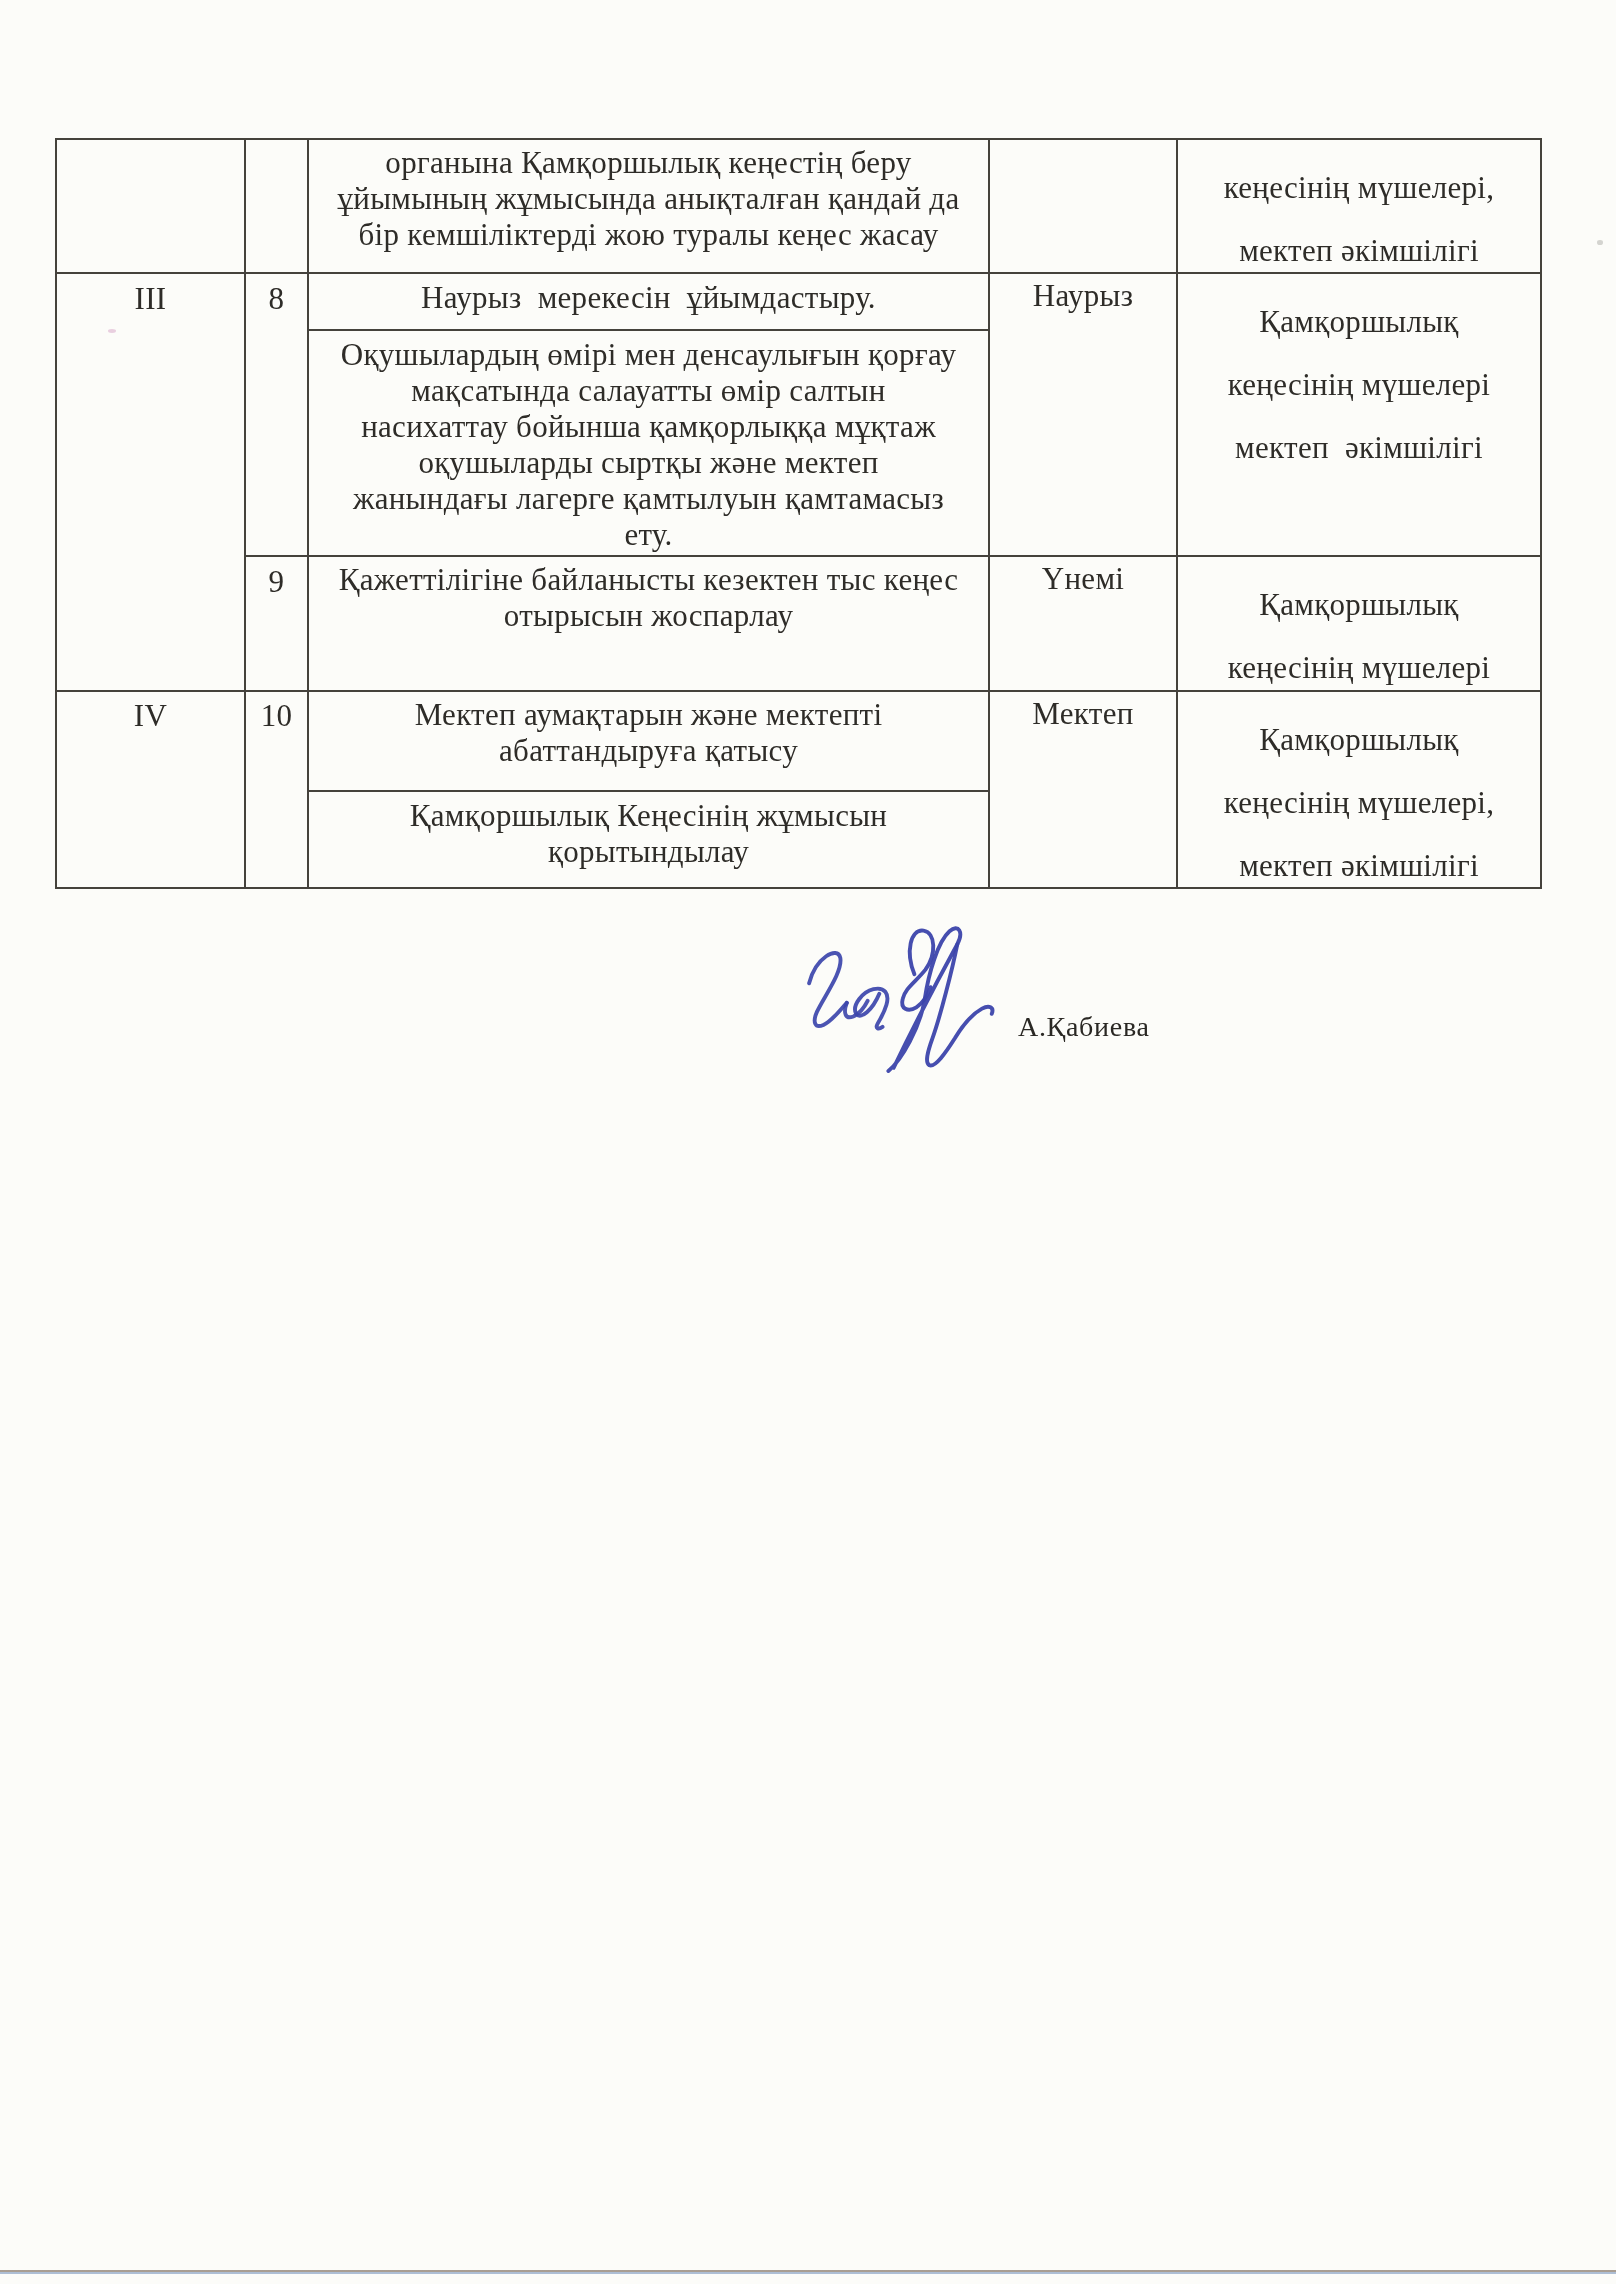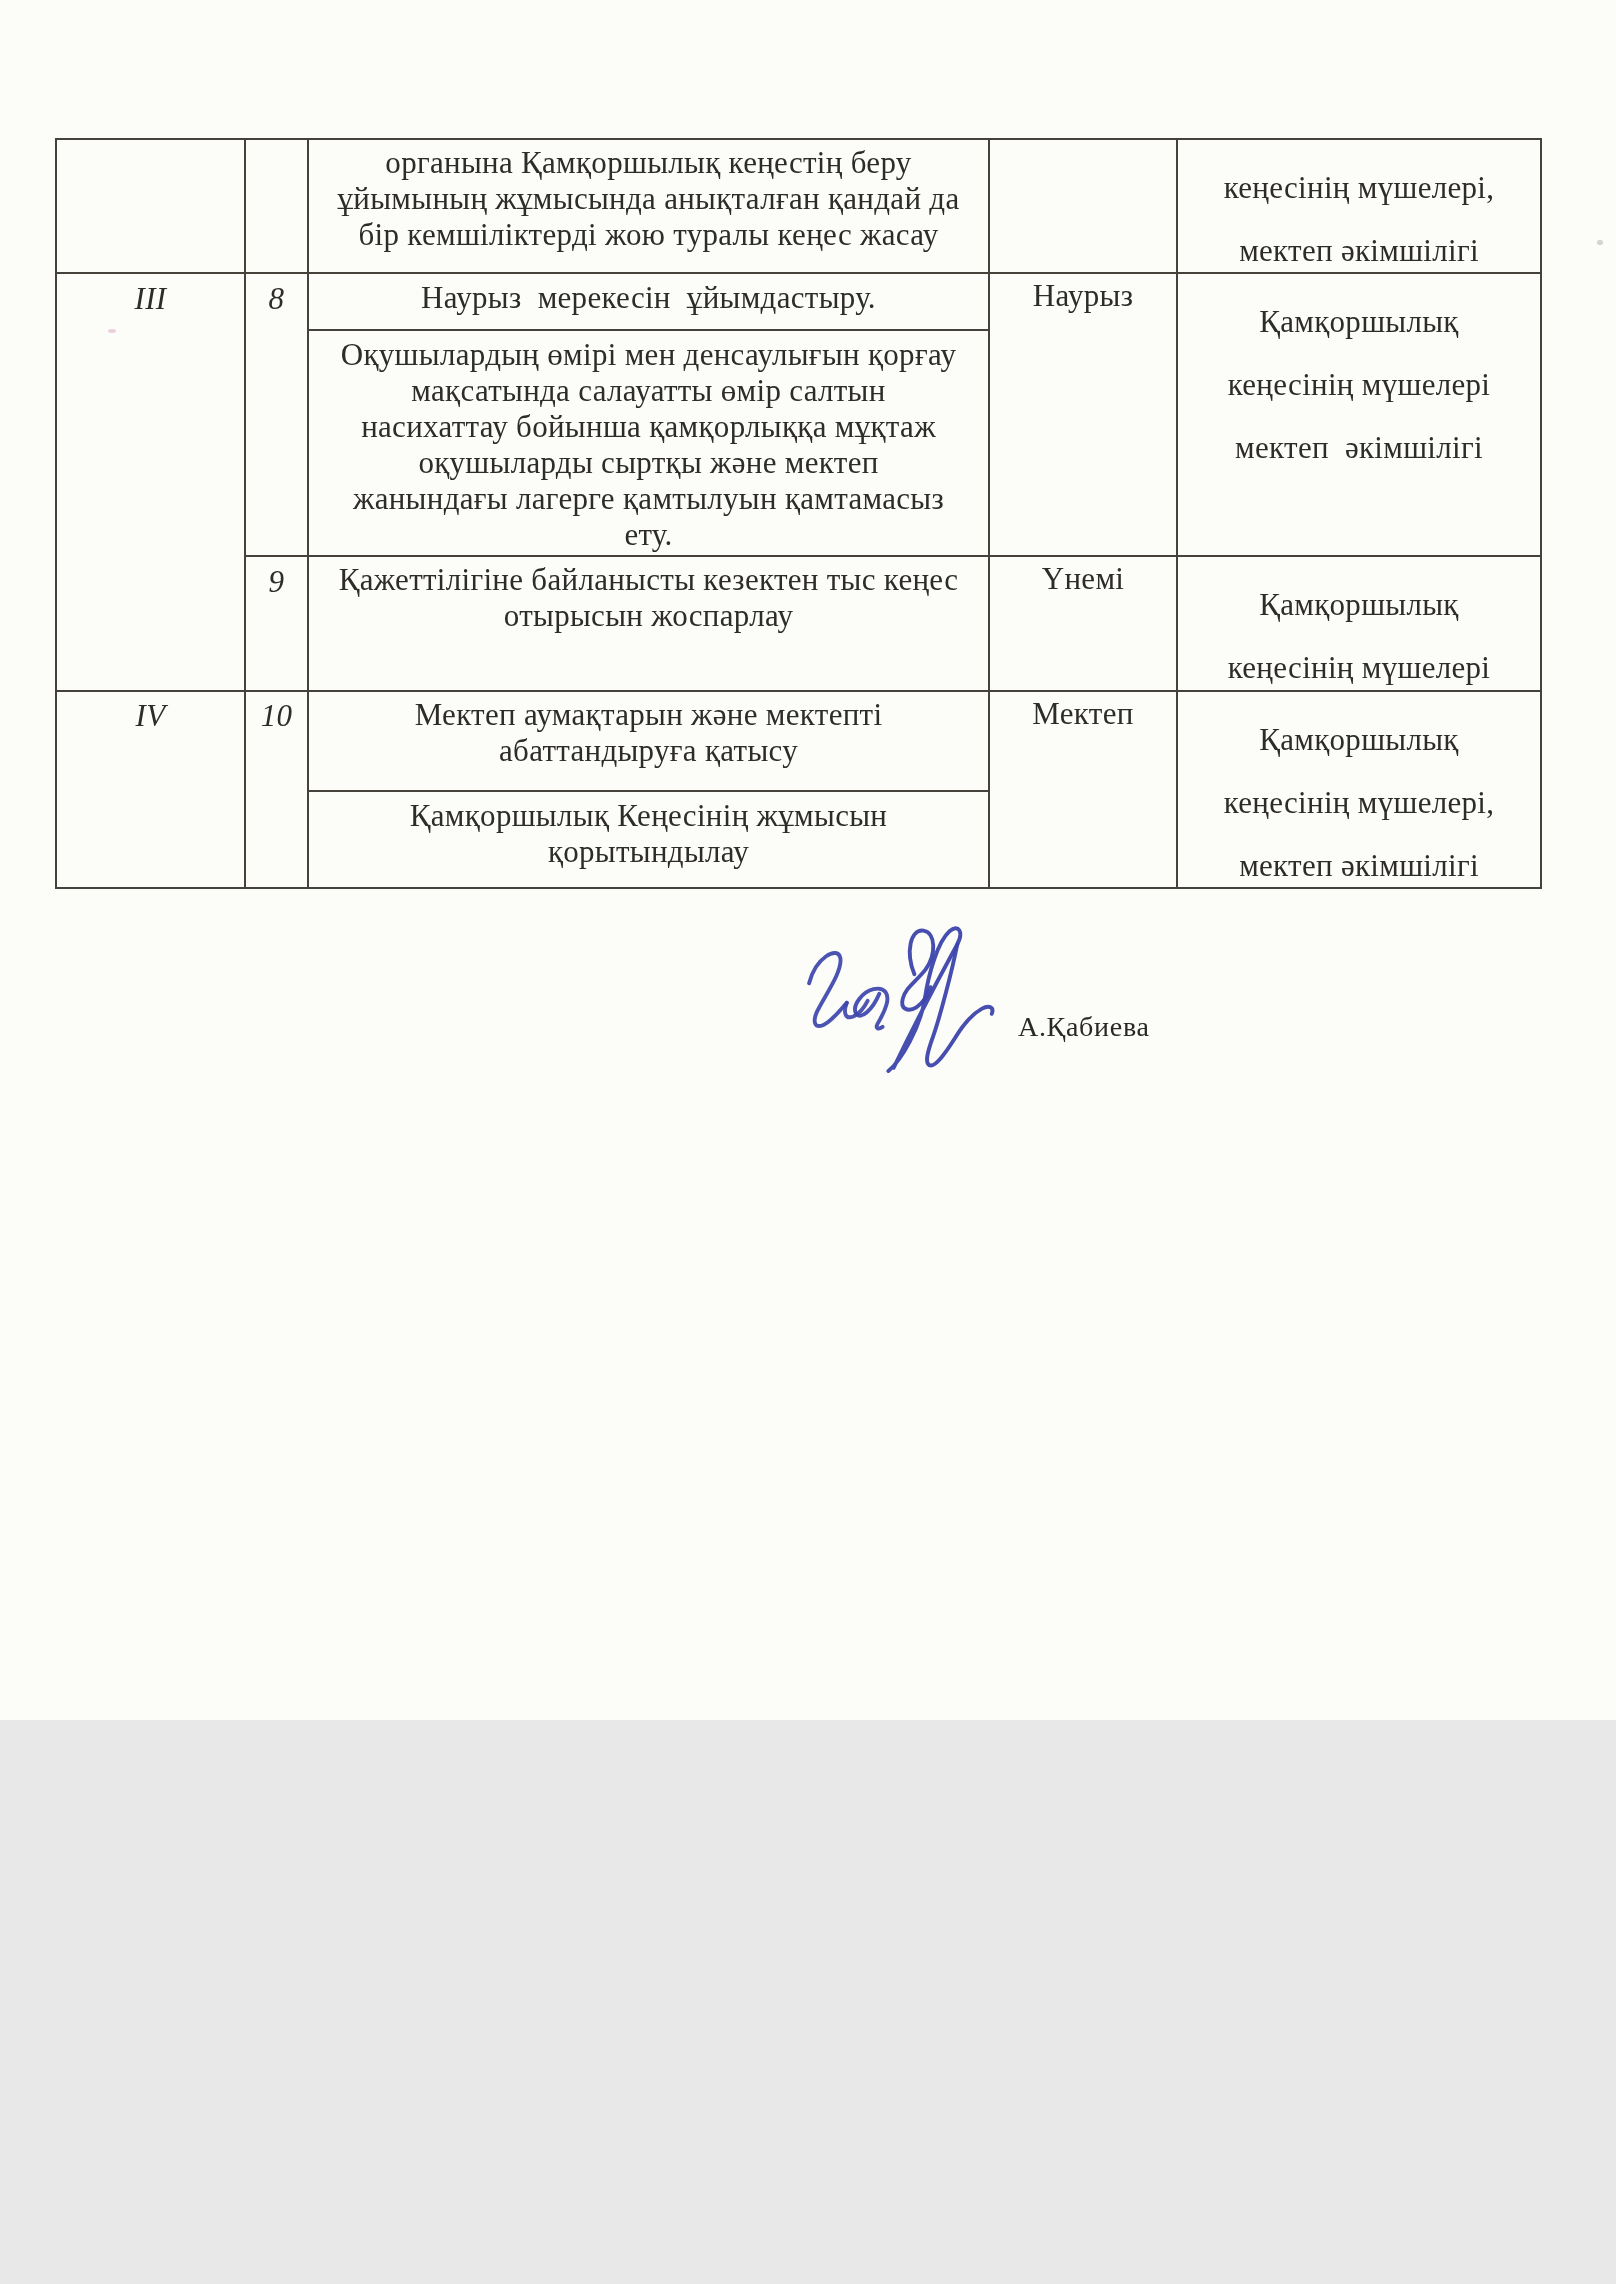--- a/index.html
+++ b/index.html
@@ -1,18 +1,18 @@
 <!DOCTYPE html>
 <html lang="kk" style="font-size:10.4px"><head>
 <meta charset="utf-8">
 <style>
   html,body{margin:0;padding:0;background:#e8e8e8;}
   .page{
     position:relative;
-    width:1616px;height:1720px;
+    width:1616px;height:2284px;
     background:#fcfcf9;
     font-family:"Liberation Serif","DejaVu Serif",serif;
     color:#2e2c28;
     overflow:hidden;
   }
   
   table.plan{
     position:absolute;left:55px;top:138px;
     width:1484px;
     border-collapse:collapse;table-layout:fixed;
@@ -21,21 +21,21 @@
   .plan td{
     border:2px solid #45423c;
     vertical-align:top;
     text-align:center;
     font-size:31px;
     line-height:36px;
     letter-spacing:0.3px;
     padding:3.9px 5.2px 2.6px 5.2px;
   }
   .plan td.taskcell{padding-top:5.2px;}
-  .plan td.numcell, .plan td.qcell{padding-top:6.5px;font-style:italic;}
+  .plan td.numcell, .plan td.qcell{padding-top:6.5px;}
   .ln{white-space:pre;}
   .resp .ln{line-height:38px;margin-top:25px;}
   
   .sig-label{
     position:absolute;left:249px;top:976px;
     font-size:36px;line-height:42px;letter-spacing:0.7px;
     white-space:pre;color:#2a2824;
   }
   .sig-name{
     position:absolute;left:1018px;top:1006px;

